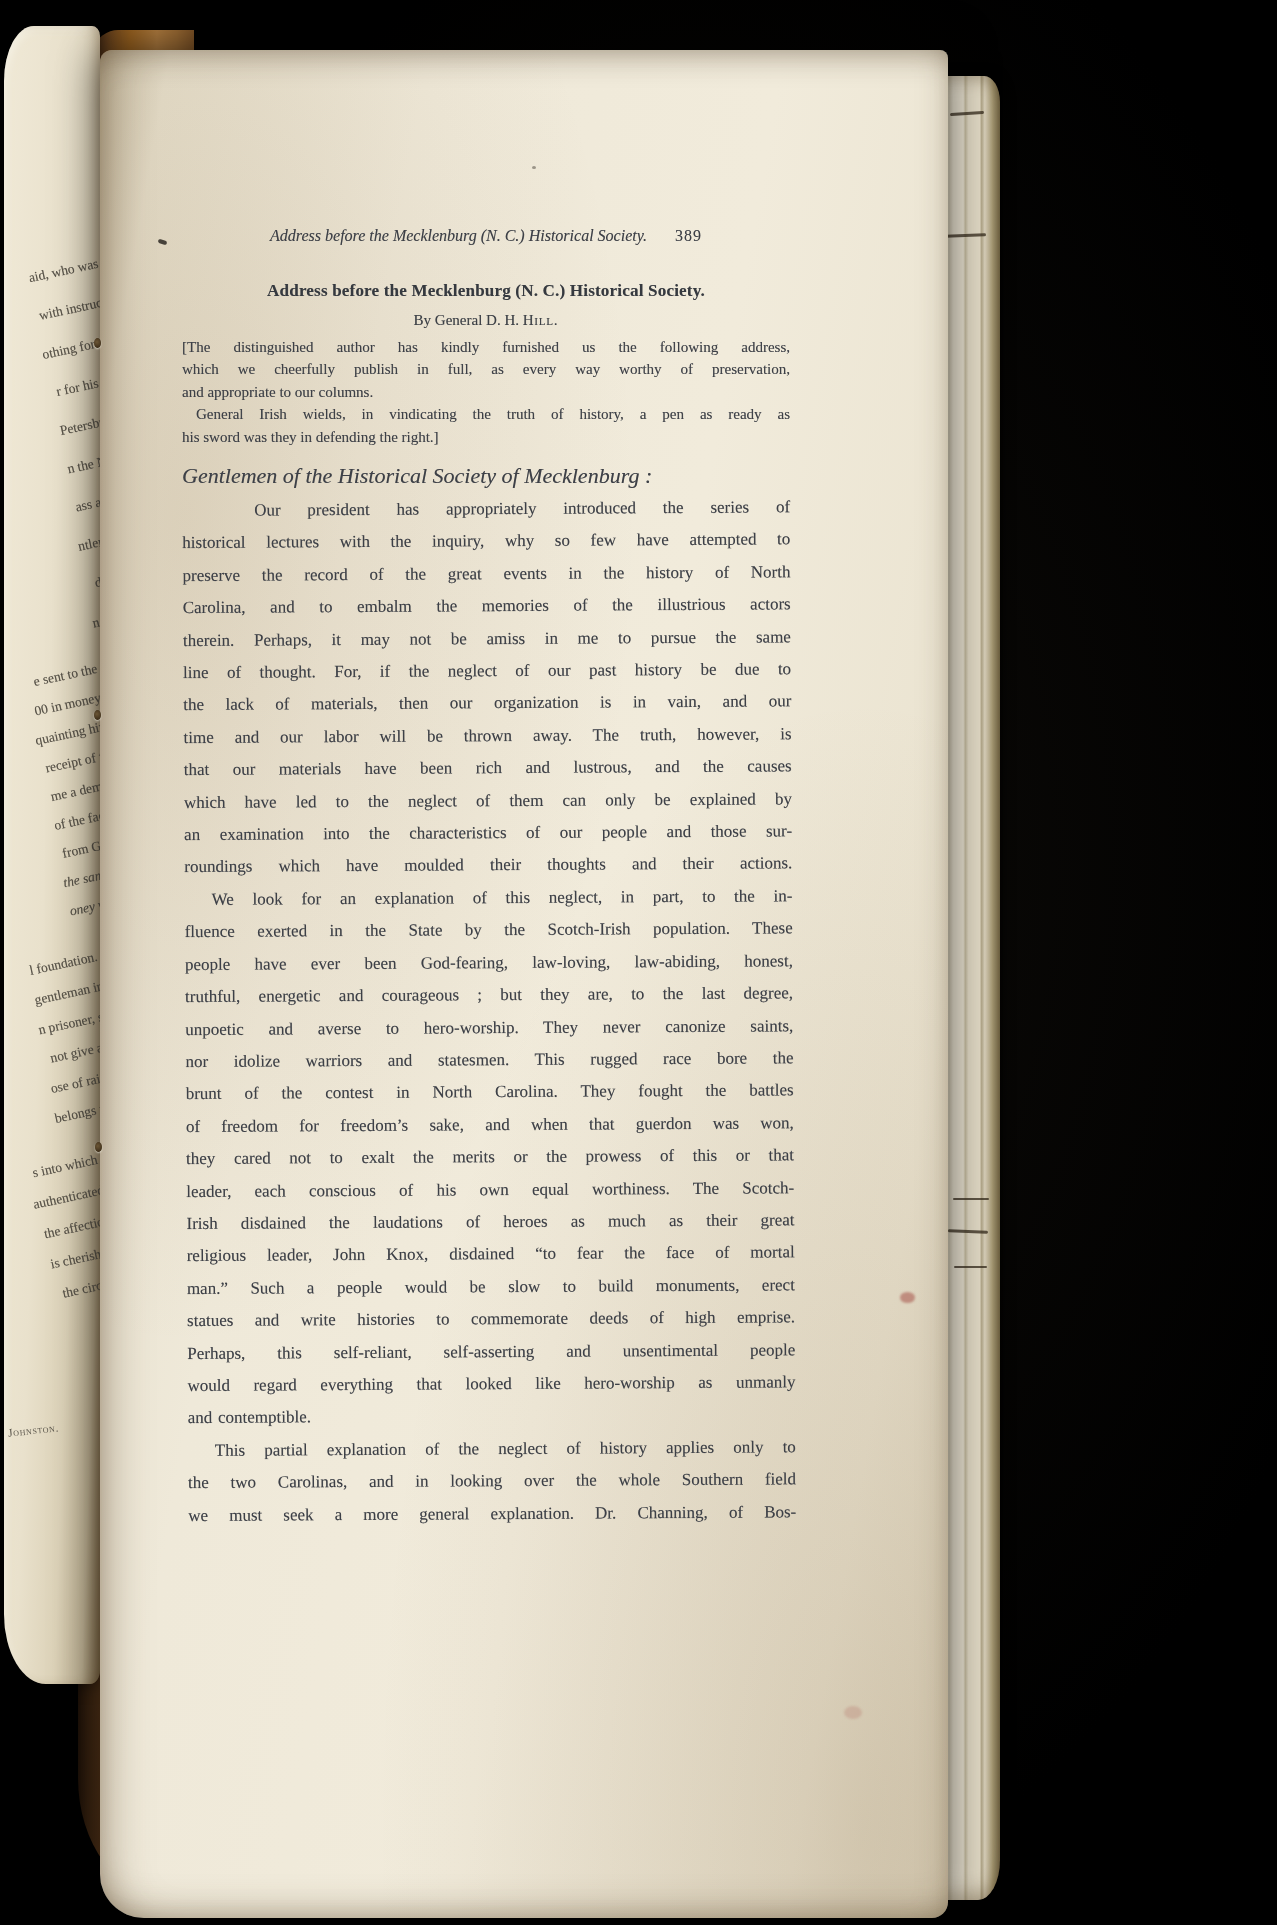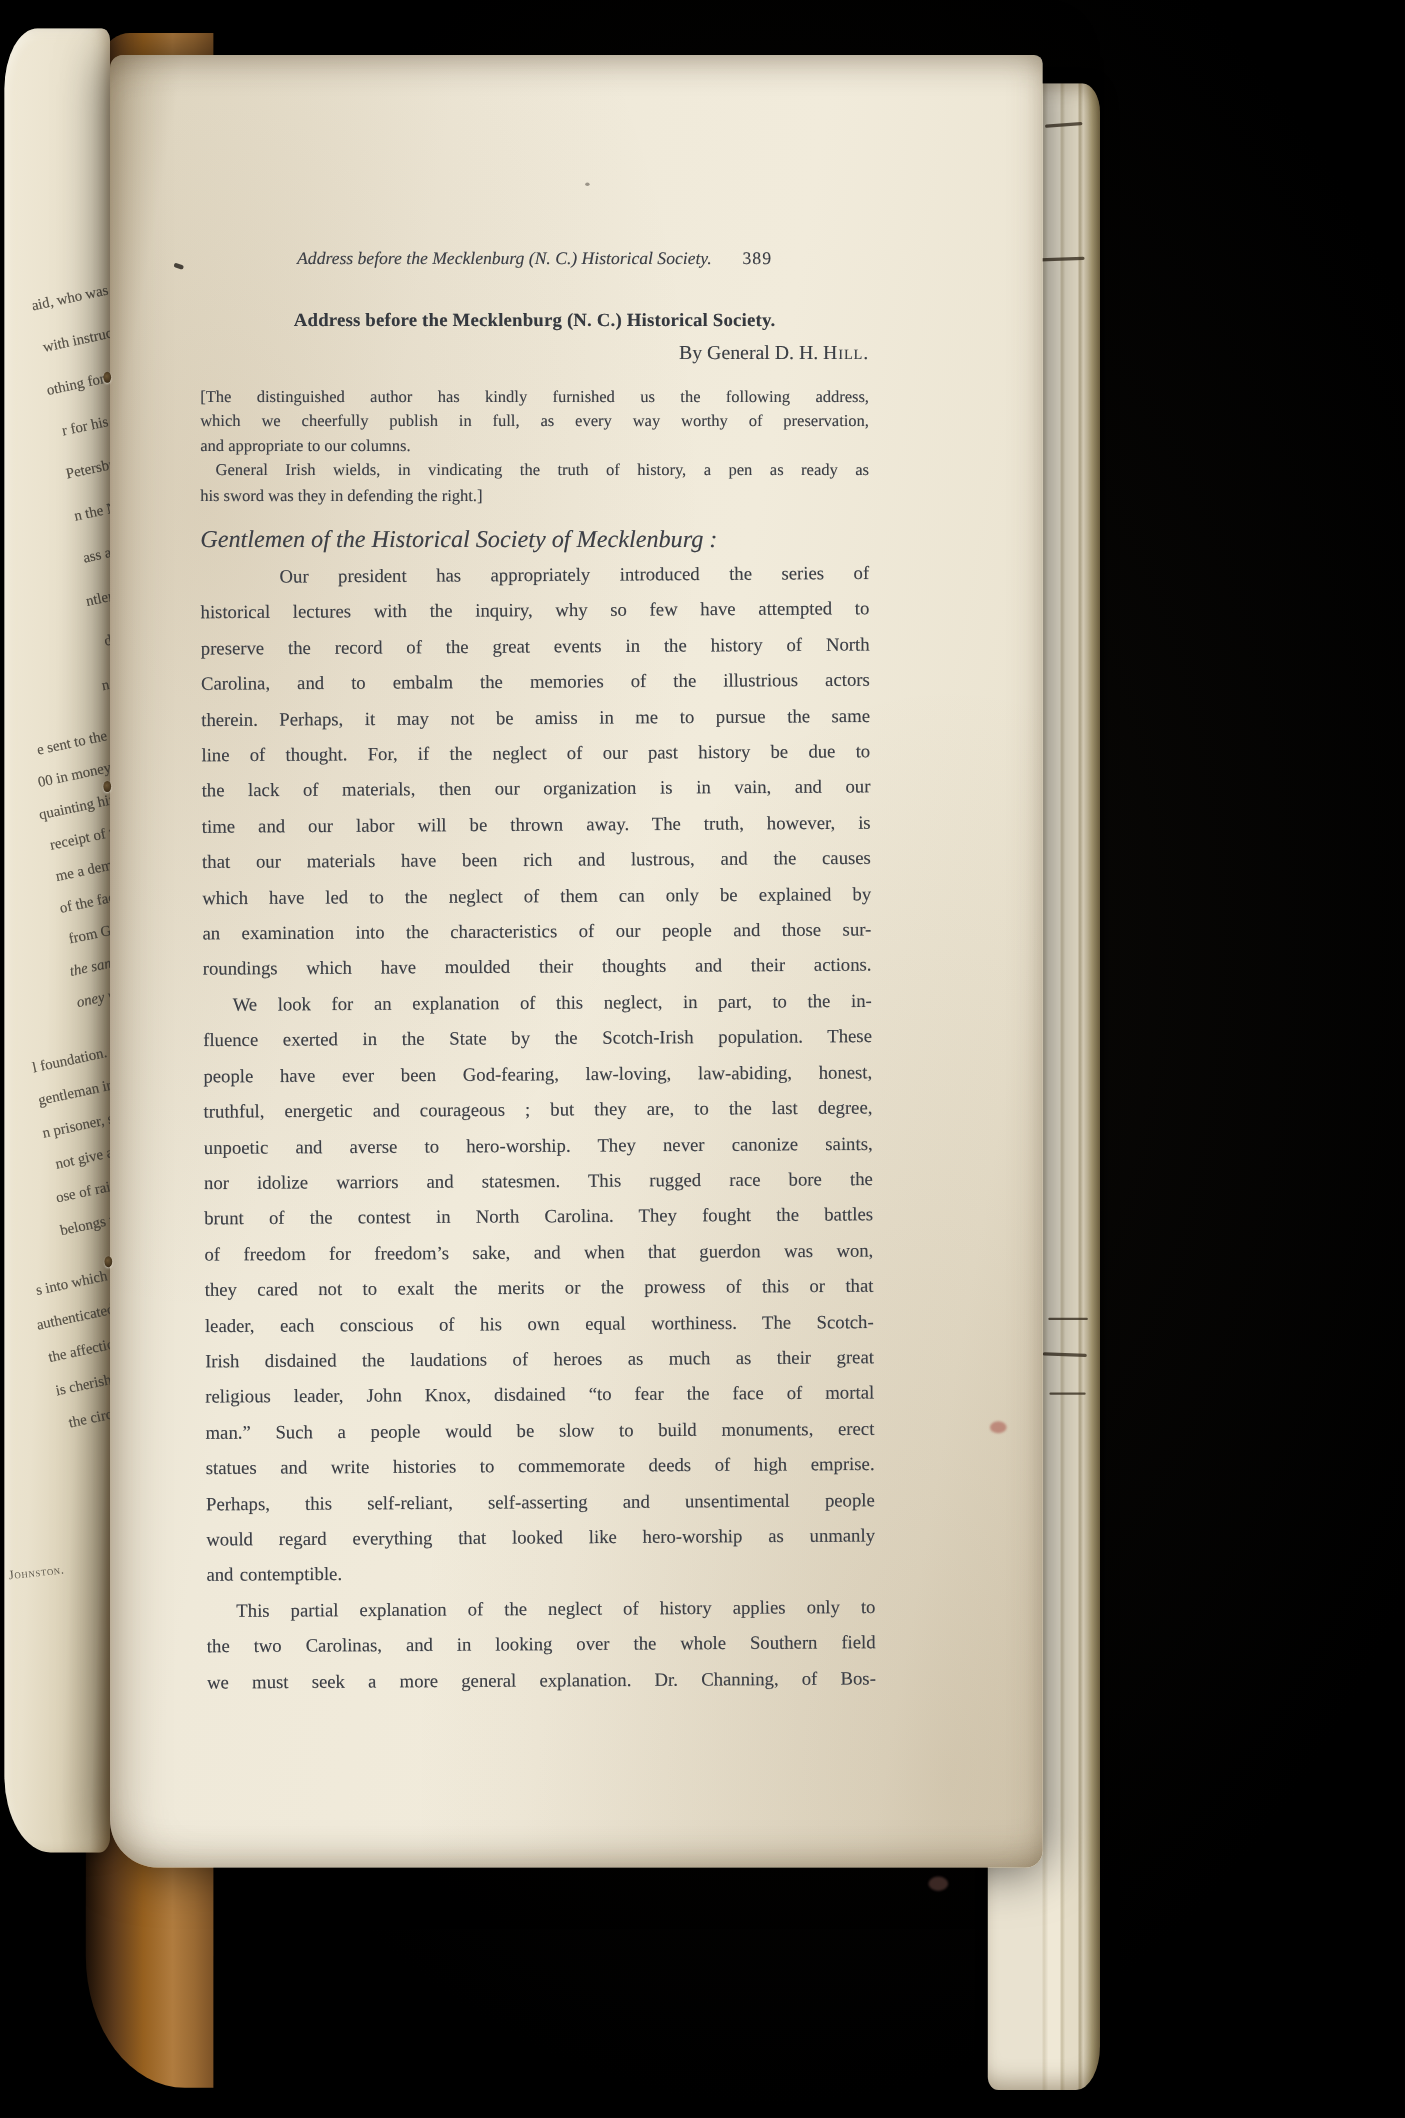--- a/index.html
+++ b/index.html
@@ -40,21 +40,21 @@
      border-radius:8px 16px 22px 10px / 10px 26px 40px 12px;
      box-shadow:3px 0 12px rgba(0,0,0,.55), inset 0 14px 16px -10px rgba(70,50,20,.35), inset 0 -18px 20px -12px rgba(70,50,20,.4);}
   .tear{position:absolute;background:#33281a;border-radius:2px;opacity:.75;}
   .tear.t1{left:52px;top:36px;width:34px;height:3px;transform:rotate(-4deg);}
   .tear.t2{left:46px;top:158px;width:42px;height:3px;transform:rotate(-2deg);}
   .tear.t3{left:55px;top:1122px;width:36px;height:2px;}
   .tear.t4{left:50px;top:1154px;width:40px;height:3px;transform:rotate(2deg);}
   .tear.t5{left:56px;top:1190px;width:33px;height:2px;}
 
   
-  .main-page{position:absolute;left:100px;top:50px;width:848px;height:1648px;z-index:2;
+  .main-page{position:absolute;left:100px;top:50px;width:848px;height:1868px;z-index:2;
      background:
        radial-gradient(ellipse at 10% 25%, rgba(130,95,50,.14), transparent 42%),
        radial-gradient(ellipse at 90% 95%, rgba(120,90,50,.18), transparent 45%),
        linear-gradient(100deg,#c9bfa7 0%,#e6dfcc 6%,#efe9d9 28%,#f1ebdb 58%,#eae3d0 86%,#ddd4be 100%);
      border-radius:12px 8px 16px 44px;
      box-shadow:inset 0 26px 32px -22px rgba(60,40,20,.3),
                 inset -16px 0 34px -20px rgba(90,70,40,.4),
                 inset 28px 0 46px -26px rgba(80,55,25,.5),
                 inset 0 -30px 36px -26px rgba(80,60,30,.35),
                 0 0 46px rgba(0,0,0,.65);}
@@ -72,21 +72,21 @@
   .stain.s2{left:744px;top:1656px;width:18px;height:13px;background:rgba(185,125,112,.32);}
 
   
   .content{position:absolute;left:82px;top:176px;width:608px;color:#3d4047;
      text-shadow:.2px .2px .5px rgba(45,48,58,.35);}
   .running-head{text-align:center;font-style:italic;font-size:16px;line-height:20px;
      margin-bottom:34px;white-space:nowrap;}
   .rh-num{font-style:normal;margin-left:28px;letter-spacing:1px;}
   .title{font-size:17px;line-height:22px;font-weight:bold;text-align:center;
      margin:0 0 9px 0;color:#35393f;letter-spacing:.2px;}
-  .byline{text-align:right;font-size:18px;line-height:19px;margin-bottom:20px;color:#3c4046;}
+  .byline{text-align:center;font-size:15px;line-height:19px;margin-bottom:6px;color:#3c4046;}
   .byline .sc{font-variant:small-caps;letter-spacing:.8px;}
   .editor-note{font-size:15px;margin-bottom:12px;}
   .nline{line-height:22.4px;text-align:justify;text-align-last:justify;}
   .salutation{font-style:italic;font-size:22px;line-height:22px;margin-top:17px;}
   .body-text{margin-top:8px;font-size:17px;transform:rotate(-.35deg);transform-origin:top left;}
   .bline{line-height:32.4px;text-align:justify;text-align-last:justify;word-spacing:1.5px;}
   .nj{text-align-last:left !important;}
   .ind-l{padding-left:72px;}
   .ind-n{padding-left:27px;}
   .ind-s{padding-left:14px;}

